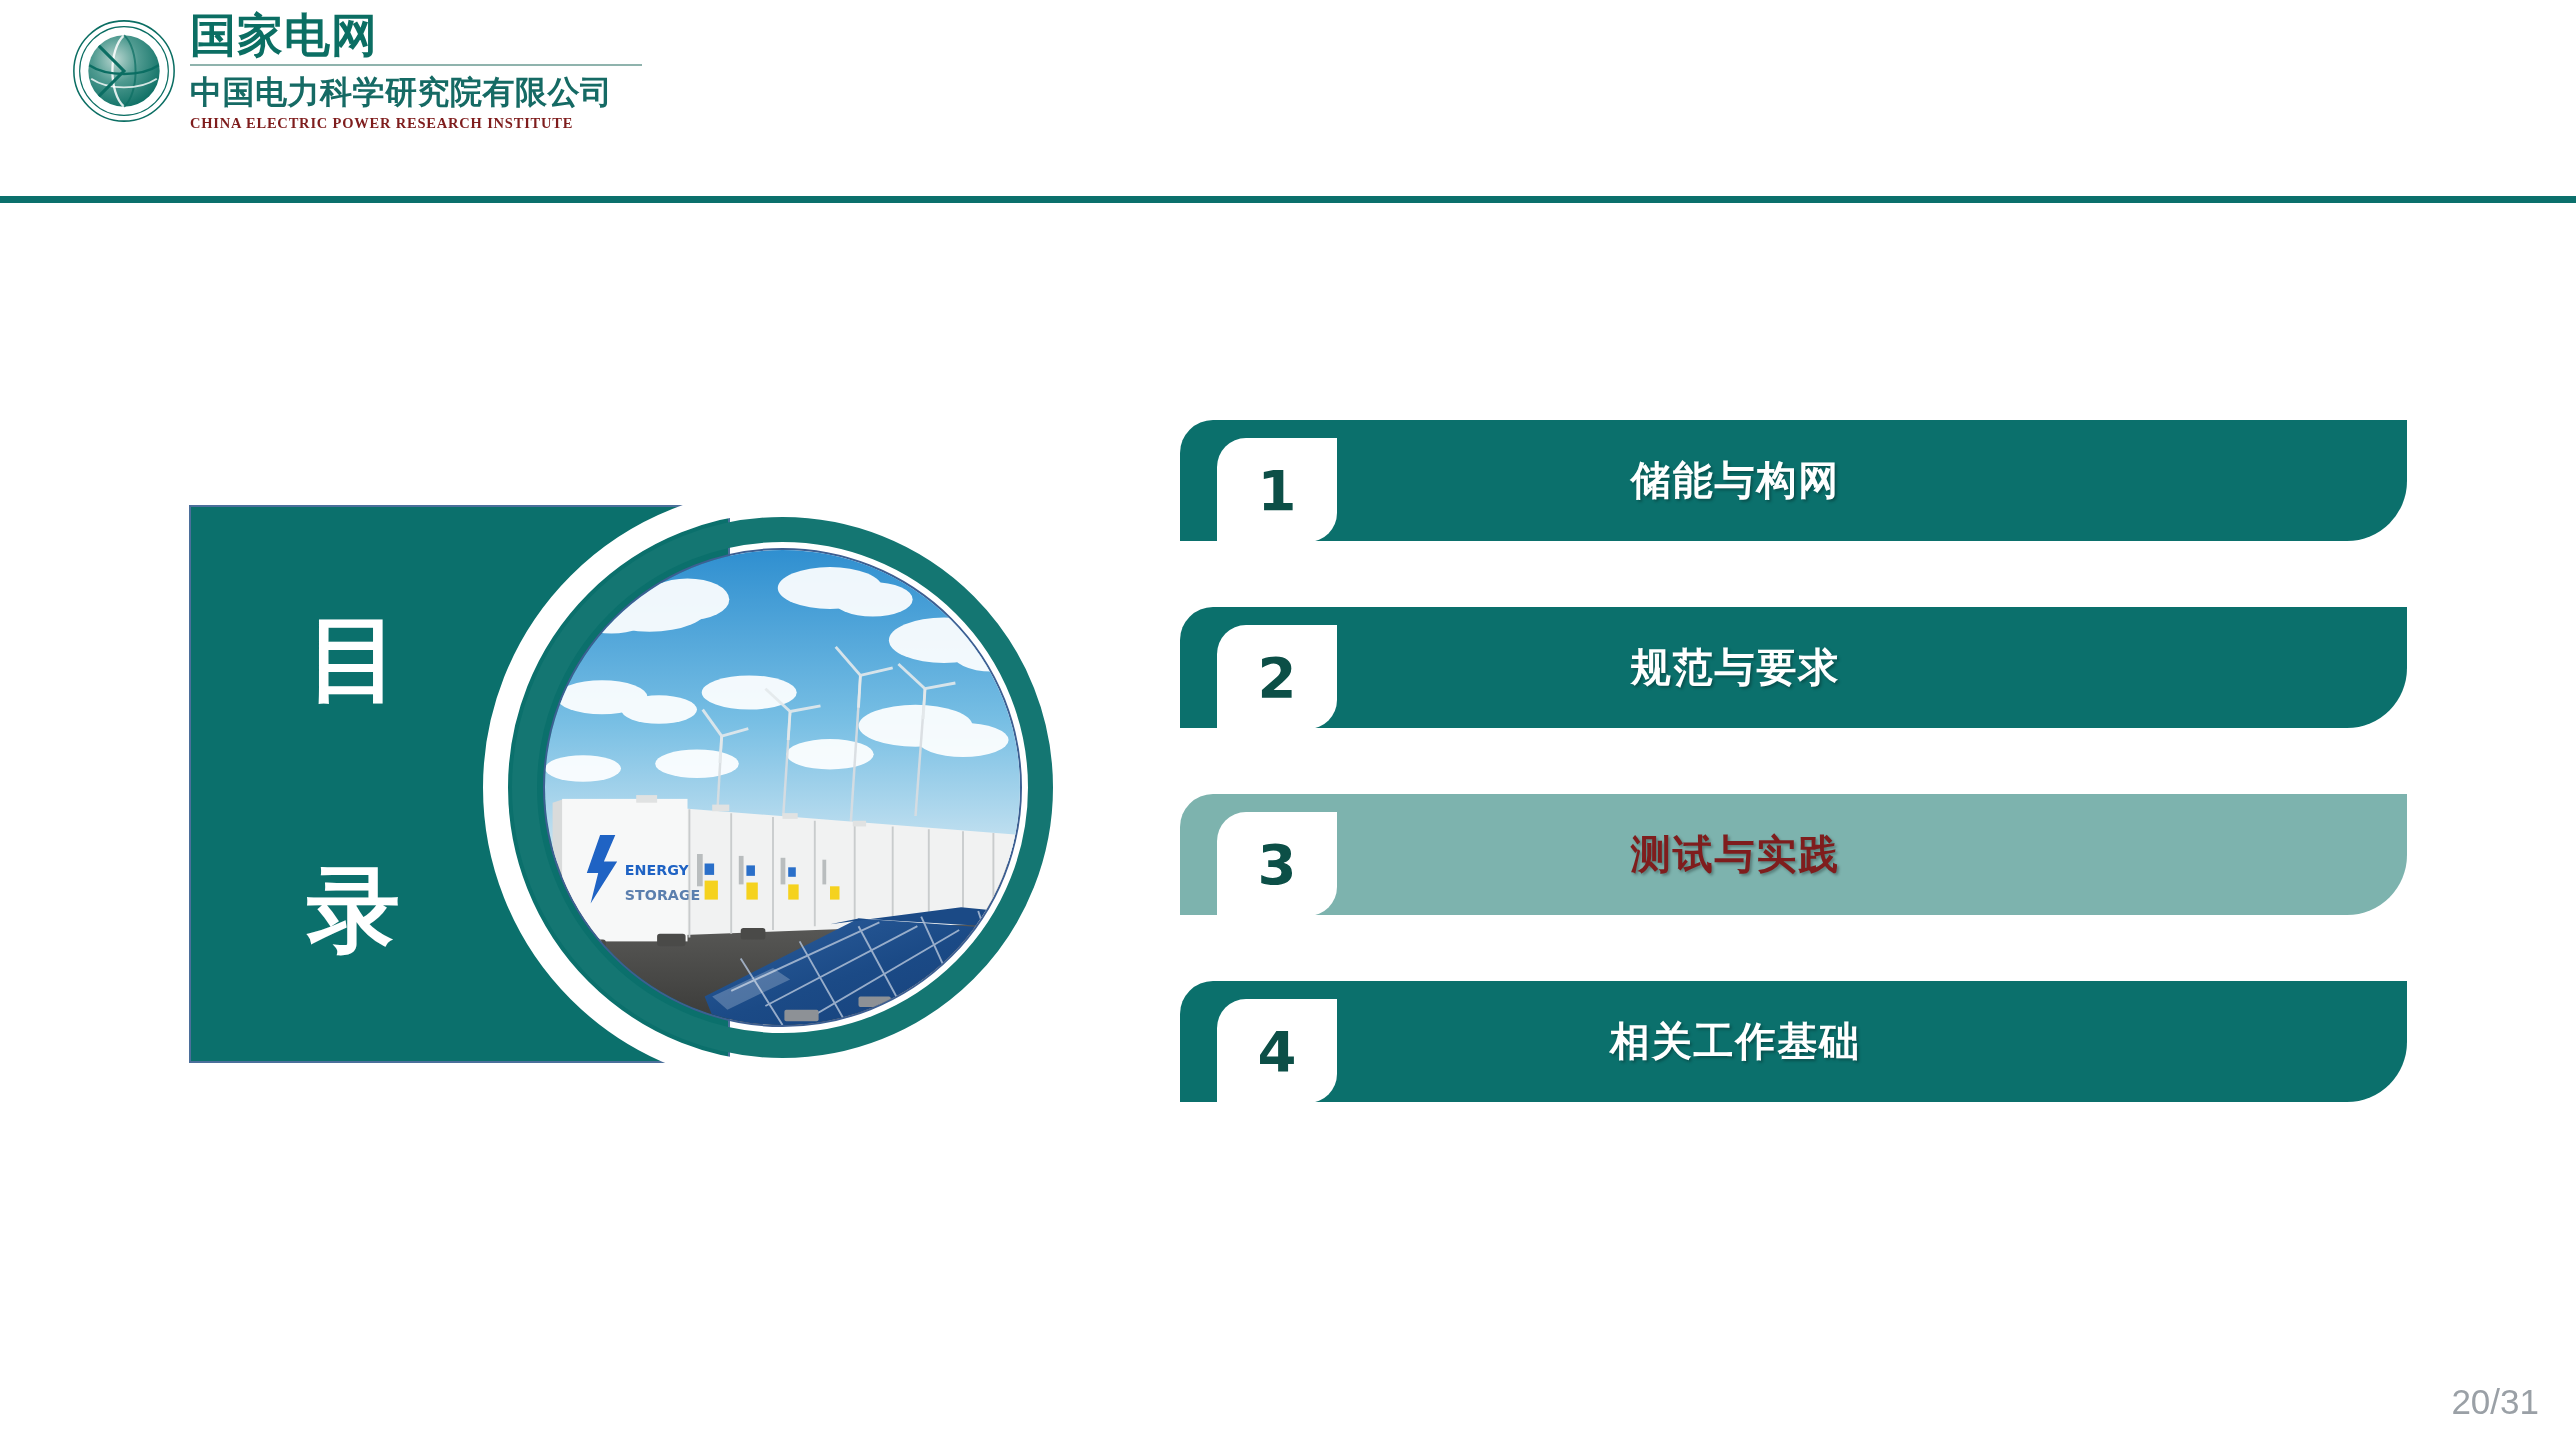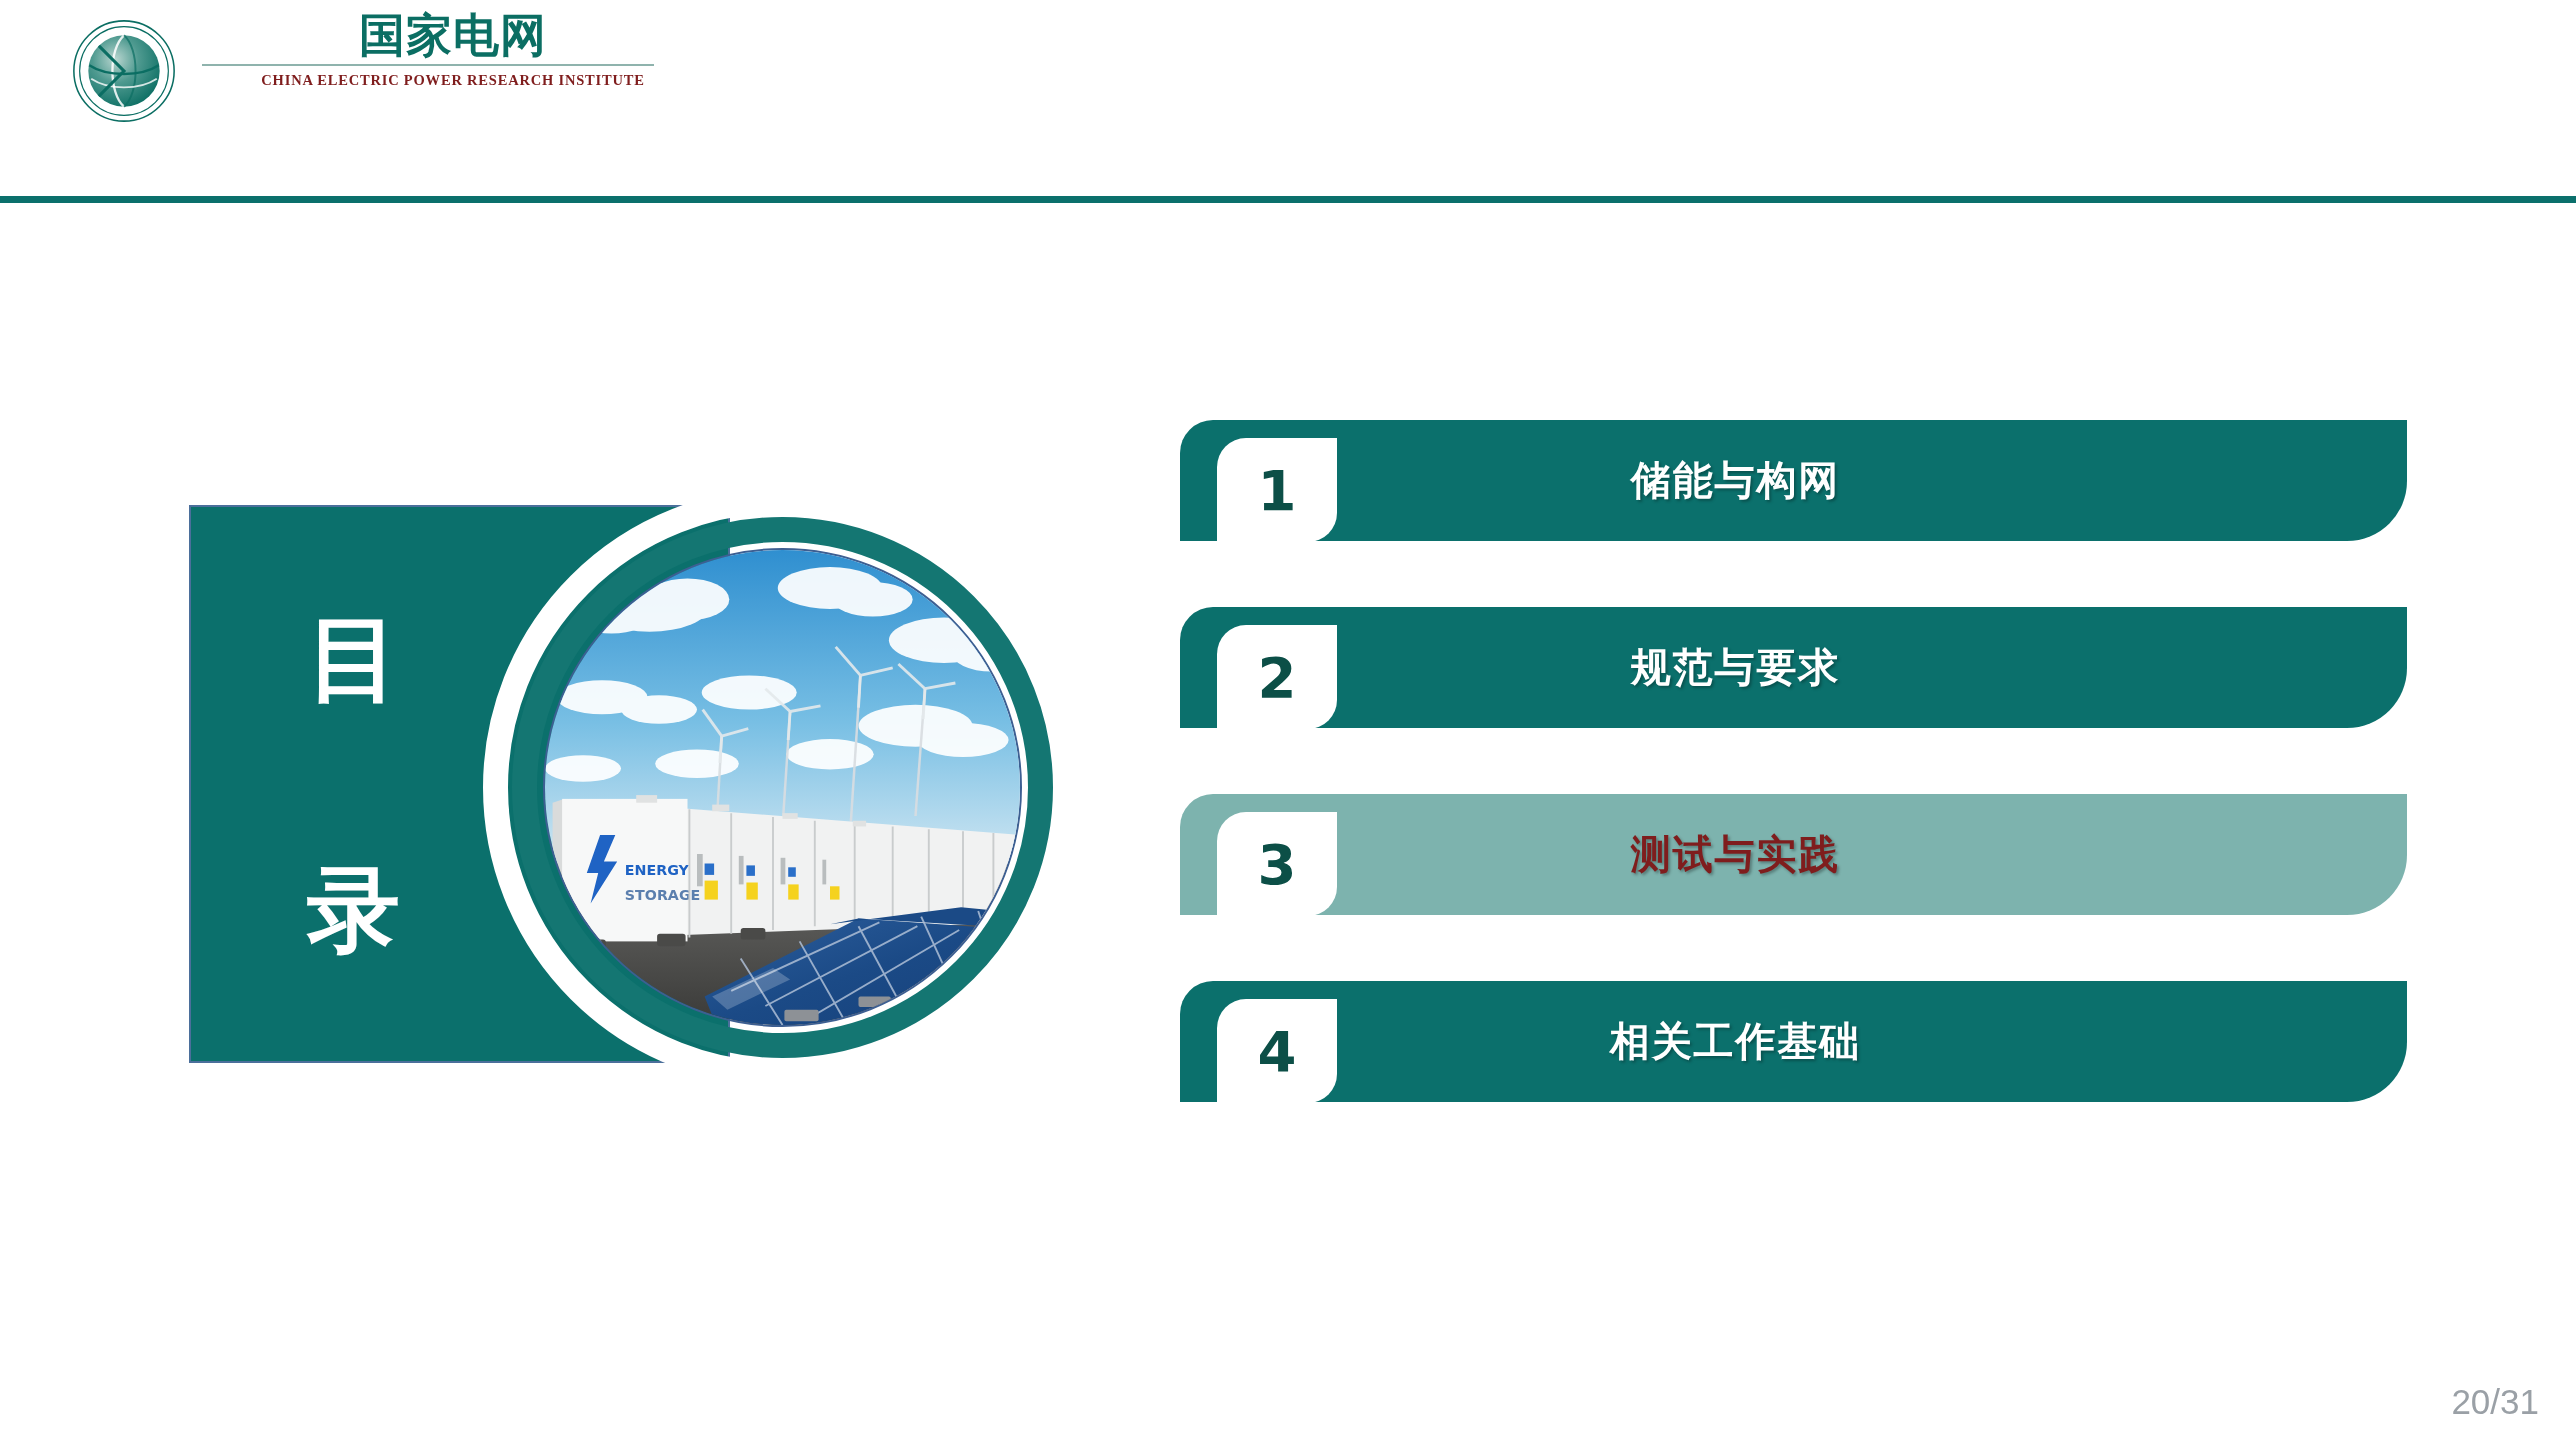--- a/index.html
+++ b/index.html
@@ -24,23 +24,22 @@
   }
   #logo-mark {
     position: absolute;
     left: 70px; top: 17.4px;
     width: 108px; height: 108px;
   }
   #logo-mark svg { display:block; width:108px; height:108px; }
 
   #brand-block {
     position: absolute;
-    left: 202px; top: 11.6px;
+    left: 190px; top: 11.6px;
     width: 502px;
-    text-align: center;
   }
   #brand-cn {
     font-family: "DejaVu Sans", "Liberation Sans", sans-serif;
     font-size: 46px;
     font-weight: 700;
     color: #0b6e63;
     line-height: 1.02;
     letter-spacing: 1px;
   }
   #brand-en {
@@ -253,20 +252,21 @@
       <path d="M56 19 C72 33 72 79 56 93" fill="none" stroke="#0b6e63" stroke-width="2.0" opacity="0.7"></path>
       <path d="M20 50 C38 62 74 62 92 50" fill="none" stroke="#0b6e63" stroke-width="2.6"></path>
       <path d="M22 64 C40 76 72 76 90 64" fill="none" stroke="#ffffff" stroke-width="2.0" opacity="0.8"></path>
       <path d="M30 30 L56 56 L30 82" fill="none" stroke="#0b6e63" stroke-width="3.2"></path>
     </svg>
   </div>
 
   <div id="brand-block">
     <div id="brand-cn">国家电网</div>
     <div id="brand-rule"></div>
+    <div id="subbrand-cn">中国电力科学研究院有限公司</div>
     <div id="subbrand-en">CHINA ELECTRIC POWER RESEARCH INSTITUTE</div>
   </div>
 
   <div id="header-rule"></div>
 </div>
 
 <div id="contents-panel">
   <div id="contents-cn-top">目</div>
   <div id="contents-cn-bottom">录</div>
 </div>

